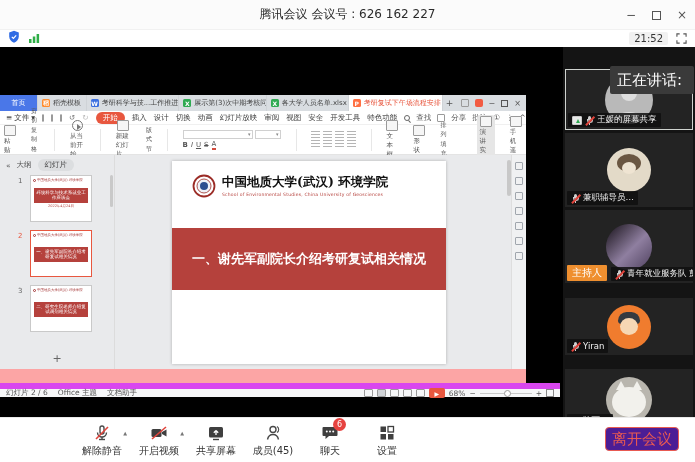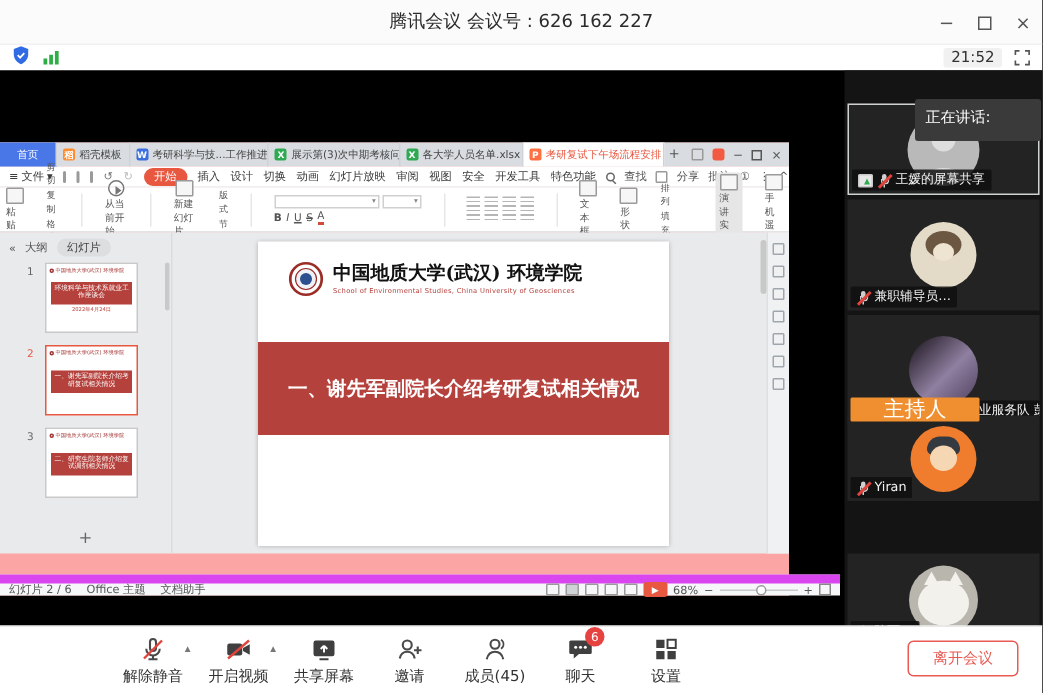--- a/index.html
+++ b/index.html
@@ -121,44 +121,44 @@
   .av-photo{width:46px;height:46px;background:linear-gradient(135deg,#2c2430 10%,#8f7fa0 55%,#5d4e6d 90%)}
   .av-boy{width:44px;height:44px;background:#f07c2e;position:relative;overflow:hidden}
   .av-boy .hair{position:absolute;left:11px;top:7px;width:22px;height:12px;border-radius:10px 10px 4px 4px;background:#353a40}
   .av-boy .face{position:absolute;left:13px;top:13px;width:18px;height:17px;border-radius:50%;background:#f6d7b4}
   .av-cat{width:46px;height:46px;background:#b9b6ae;position:relative;overflow:hidden}
   .av-cat .fur{position:absolute;left:6px;top:10px;width:34px;height:30px;border-radius:50%;background:#f2f1ec}
   .av-cat .ear{position:absolute;top:4px;width:0;height:0;border-left:5px solid transparent;border-right:5px solid transparent;border-bottom:9px solid #f2f1ec}
   .namebar{position:absolute;left:2px;bottom:2px;height:14px;background:rgba(15,15,15,.85);border-radius:1px;
            display:flex;align-items:center;gap:3px;padding:0 4px;max-width:120px}
   .namebar .nm{color:#f2f2f2;font-size:8.5px;white-space:nowrap;overflow:hidden;text-overflow:ellipsis}
-  .host-badge{position:absolute;left:2px;bottom:2px;height:16px;background:#ef8f2f;color:#fff;font-size:14px;
-              display:flex;align-items:center;padding:0 22px;border-radius:1px;z-index:2}
+  .host-badge{position:absolute;left:2px;bottom:2px;height:16px;background:#ef8f2f;color:#fff;font-size:10px;
+              display:flex;align-items:center;padding:0 5px;border-radius:1px;z-index:2}
   .namebar.offset{left:46px}
   .mic-mini{position:relative;width:9px;height:11px;flex:none}
   .mic-mini .b{position:absolute;left:3px;top:1px;width:3px;height:5px;border-radius:2px;background:#cfcfcf}
   .mic-mini .u{position:absolute;left:1.5px;top:4px;width:6px;height:4px;border:1px solid #cfcfcf;border-top:none;border-radius:0 0 4px 4px}
   .mic-mini .st{position:absolute;left:4px;top:8px;width:1px;height:2px;background:#cfcfcf}
   .mic-mini .x{position:absolute;left:-1px;top:5px;width:12px;height:1.5px;background:#e0443c;transform:rotate(-45deg)}
   .share-mini{position:relative;width:10px;height:9px;flex:none;border:1px solid #c9c9c9;border-radius:1px;background:#e8e8e8}
   .share-mini::after{content:"";position:absolute;left:2.5px;top:2px;border-bottom:4px solid #2faa52;
                      border-left:2.5px solid transparent;border-right:2.5px solid transparent}
   .speaking-tip{position:absolute;left:47px;top:19px;width:84px;height:28px;background:#3a3a3a;border-radius:2px;
-                color:#fff;font-size:10px;padding:5px 7px;z-index:5}
+                color:#fff;font-size:15px;padding:5px 7px;z-index:5}
   
   .bottombar{position:absolute;left:0;top:417px;width:695px;height:45px;background:#fff;border-top:1px solid #e9e9e9;
              display:flex;align-items:center;padding-left:80px;gap:13px}
   .tb-item{position:relative;min-width:44px;display:flex;flex-direction:column;align-items:center;gap:1px;cursor:default}
   .tb-label{font-size:10px;color:#333;white-space:nowrap}
   .tb-ico{width:20px;height:20px;display:flex;align-items:center;justify-content:center}
   .caret{position:absolute;right:-3px;top:7px;font-size:5px;color:#777}
   .badge{position:absolute;right:6px;top:-5px;min-width:13px;height:13px;border-radius:7px;background:#e64340;
          color:#fff;font-size:8px;display:flex;align-items:center;justify-content:center;padding:0 2px}
   .leave-btn{position:absolute;right:16px;top:427px;width:74px;height:24px;border:1px solid #e85a52;border-radius:4px;
-             color:#e85a52;font-size:10px;background:#ffffff;display:flex;align-items:center;justify-content:center;cursor:default}
+             color:#e85a52;font-size:15px;background:#4c1d95;display:flex;align-items:center;justify-content:center;cursor:default}
 </style>
 </head>
 <body>
 
 <div class="root">
 
   <div class="titlebar">
     <div class="title">腾讯会议 会议号 : 626 162 227</div>
     <div class="win-controls">
       <span class="wc">−</span>
@@ -470,21 +470,21 @@
           <span class="mic-mini">
               <span class="b"></span>
               <span class="u"></span>
               <span class="st"></span>
               <span class="x"></span>
             </span>
           <span class="nm">青年就业服务队 彭…</span>
         </div>
       </div>
 
-      <div class="tile" style="top:230px;height:57px">
+      <div class="tile" style="top:251px;height:57px">
         <div class="avatar av-boy">
             <span class="hair"></span>
             <span class="face"></span>
           </div>
         <div class="namebar">
           <span class="mic-mini">
               <span class="b"></span>
               <span class="u"></span>
               <span class="st"></span>
               <span class="x"></span>
@@ -546,31 +546,20 @@
       <span class="tb-ico">
         <svg width="20" height="20" viewBox="0 0 20 20">
             <rect x="3" y="4" width="14" height="10.5" rx="1.5" fill="#3f3f3f"></rect>
             <path d="M10 12V7.5M10 7.5l-2.2 2.2M10 7.5l2.2 2.2" stroke="#fff" stroke-width="1.3" fill="none"></path>
             <line x1="7" y1="16.5" x2="13" y2="16.5" stroke="#3f3f3f" stroke-width="1.4"></line>
           </svg>
       </span>
       <span class="tb-label">共享屏幕</span>
     </div>
 
-    <div class="tb-item">
-      <span class="tb-ico">
-        <svg width="20" height="20" viewBox="0 0 20 20">
-            <circle cx="8.5" cy="7" r="3" fill="none" stroke="#4a4a4a" stroke-width="1.4"></circle>
-            <path d="M3.5 16c.6-3 2.6-4.5 5-4.5s4.4 1.5 5 4.5" fill="none" stroke="#4a4a4a" stroke-width="1.4"></path>
-            <line x1="15.5" y1="8" x2="15.5" y2="13" stroke="#4a4a4a" stroke-width="1.4"></line>
-            <line x1="13" y1="10.5" x2="18" y2="10.5" stroke="#4a4a4a" stroke-width="1.4"></line>
-          </svg>
-      </span>
-      <span class="tb-label">邀请</span>
-    </div>
 
     <div class="tb-item">
       <span class="tb-ico">
         <svg width="20" height="20" viewBox="0 0 20 20">
             <circle cx="10" cy="6.5" r="3" fill="none" stroke="#4a4a4a" stroke-width="1.4"></circle>
             <path d="M4.5 16.5c.7-3.2 2.9-5 5.5-5s4.8 1.8 5.5 5" fill="none" stroke="#4a4a4a" stroke-width="1.4"></path>
             <path d="M14 3.5a3.5 3.5 0 0 1 0 6" fill="none" stroke="#4a4a4a" stroke-width="1.1"></path>
           </svg>
       </span>
       <span class="tb-label">成员(45)</span>

